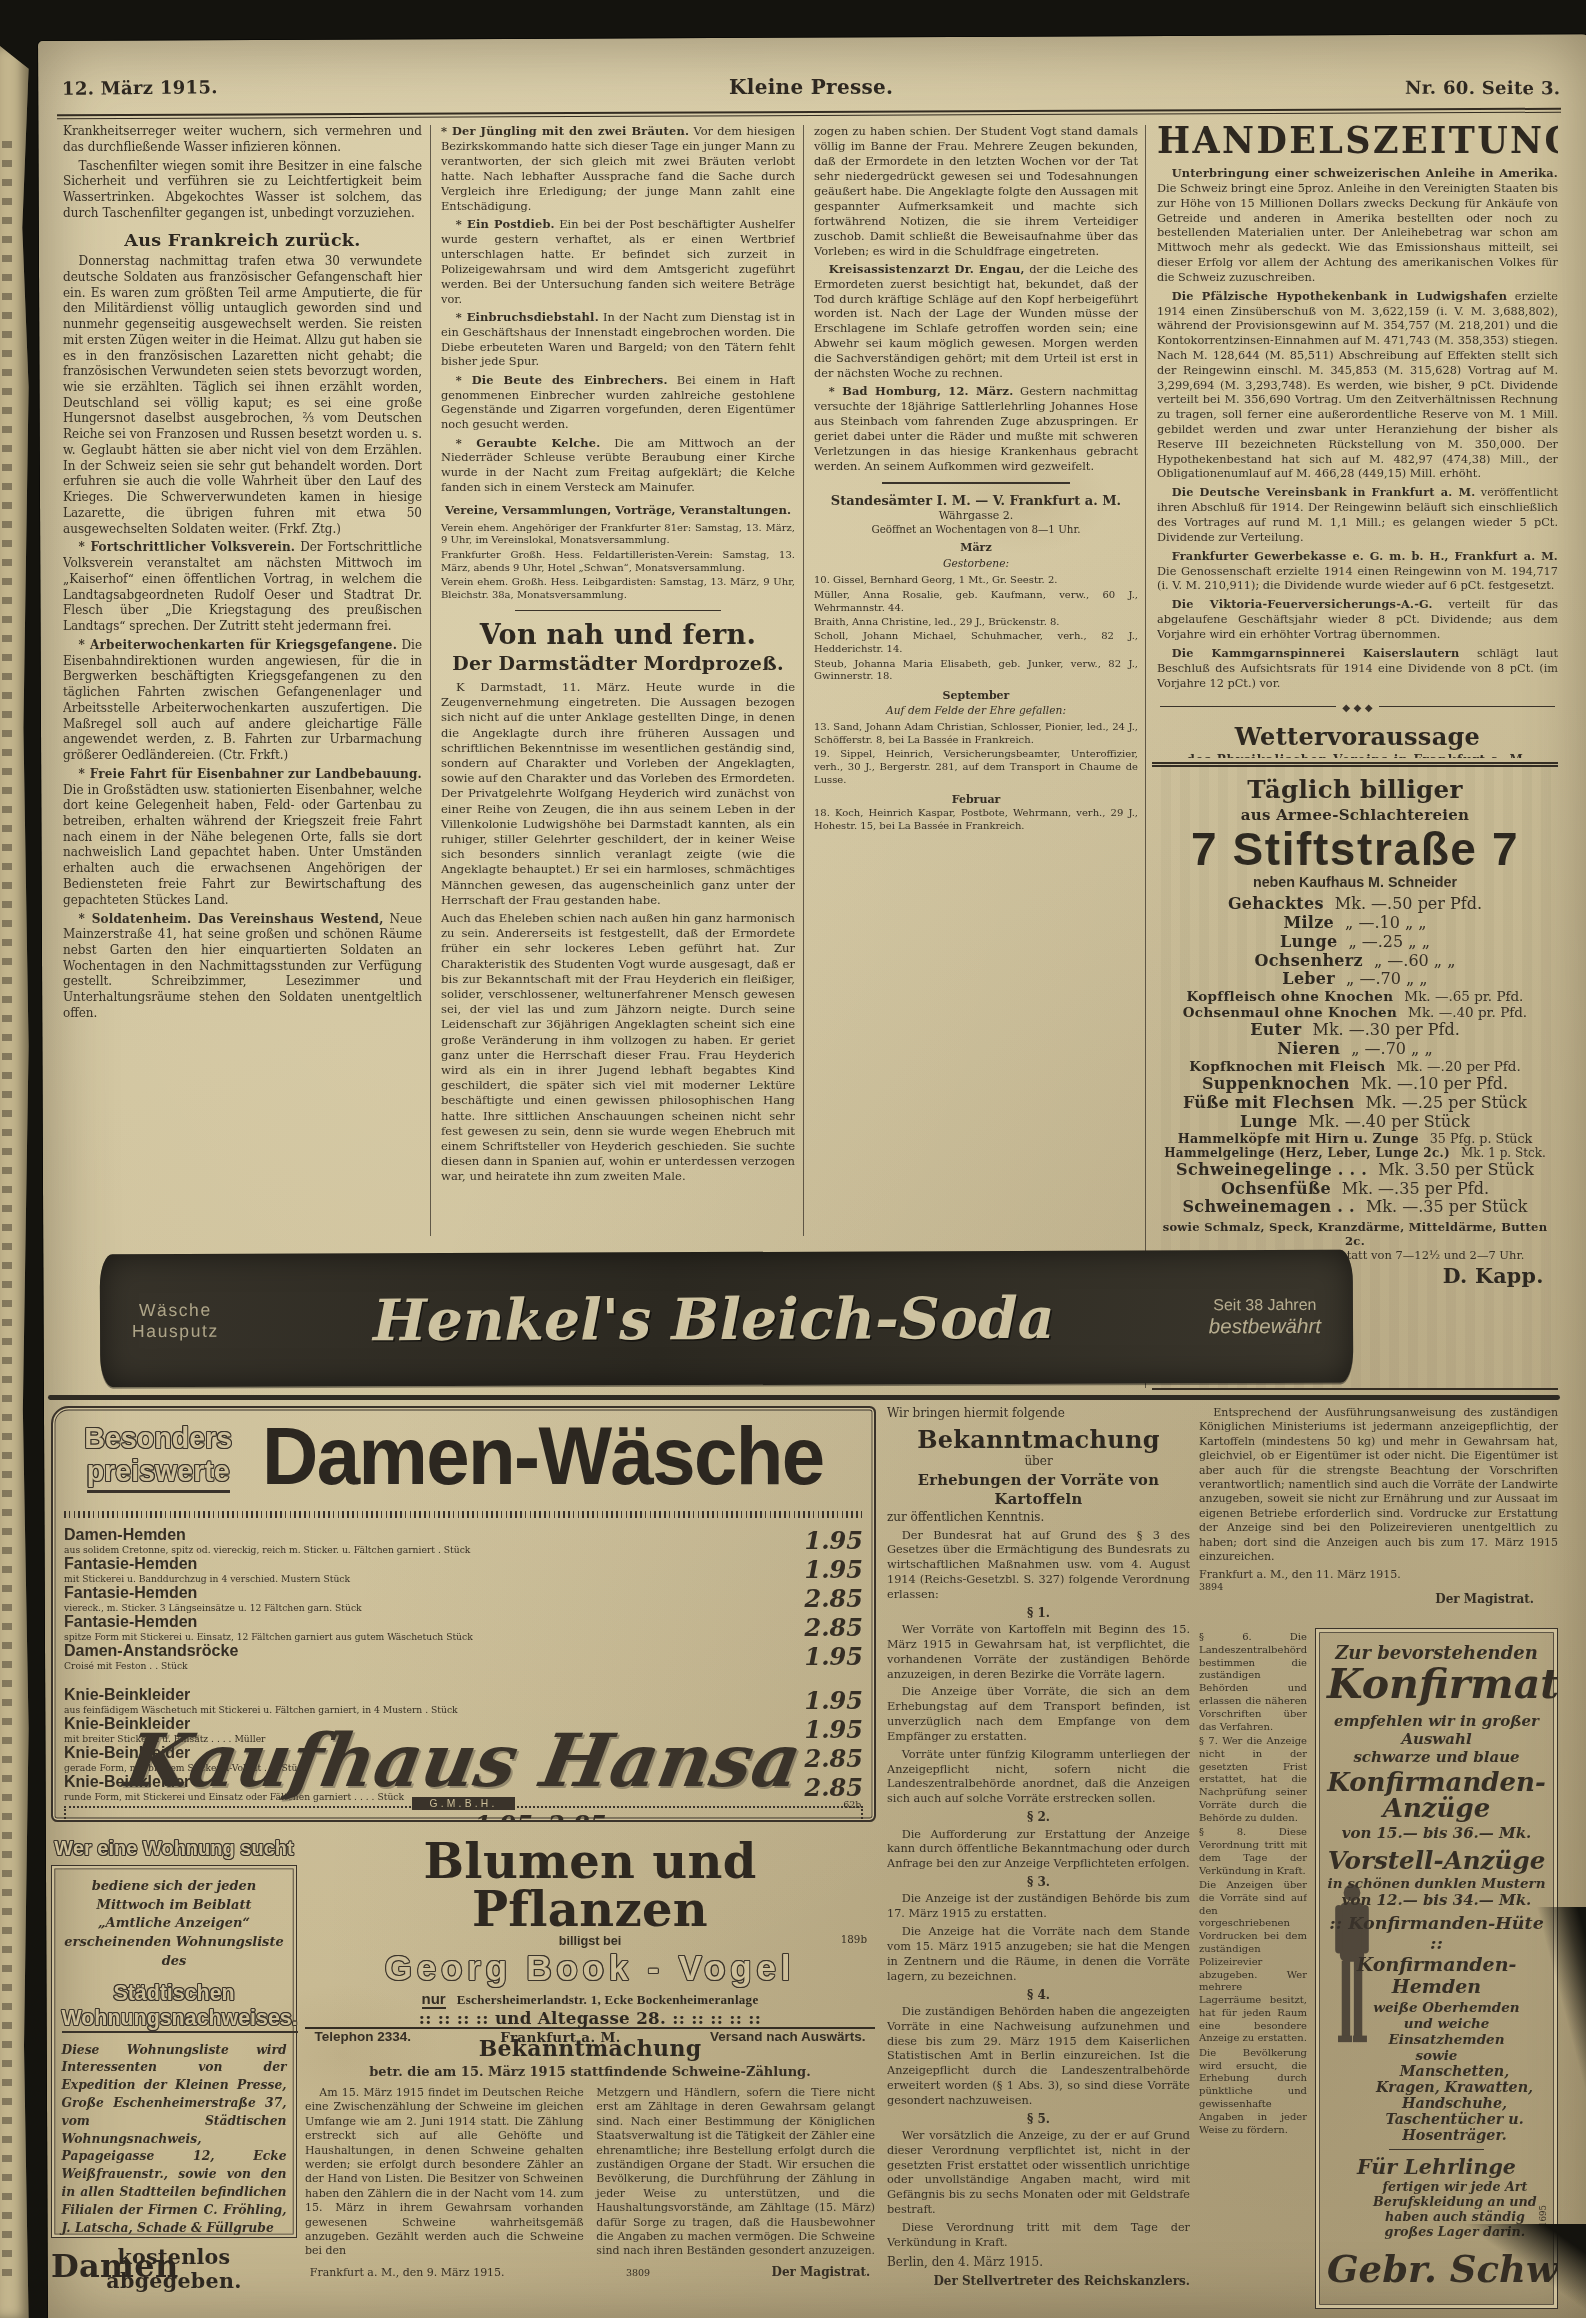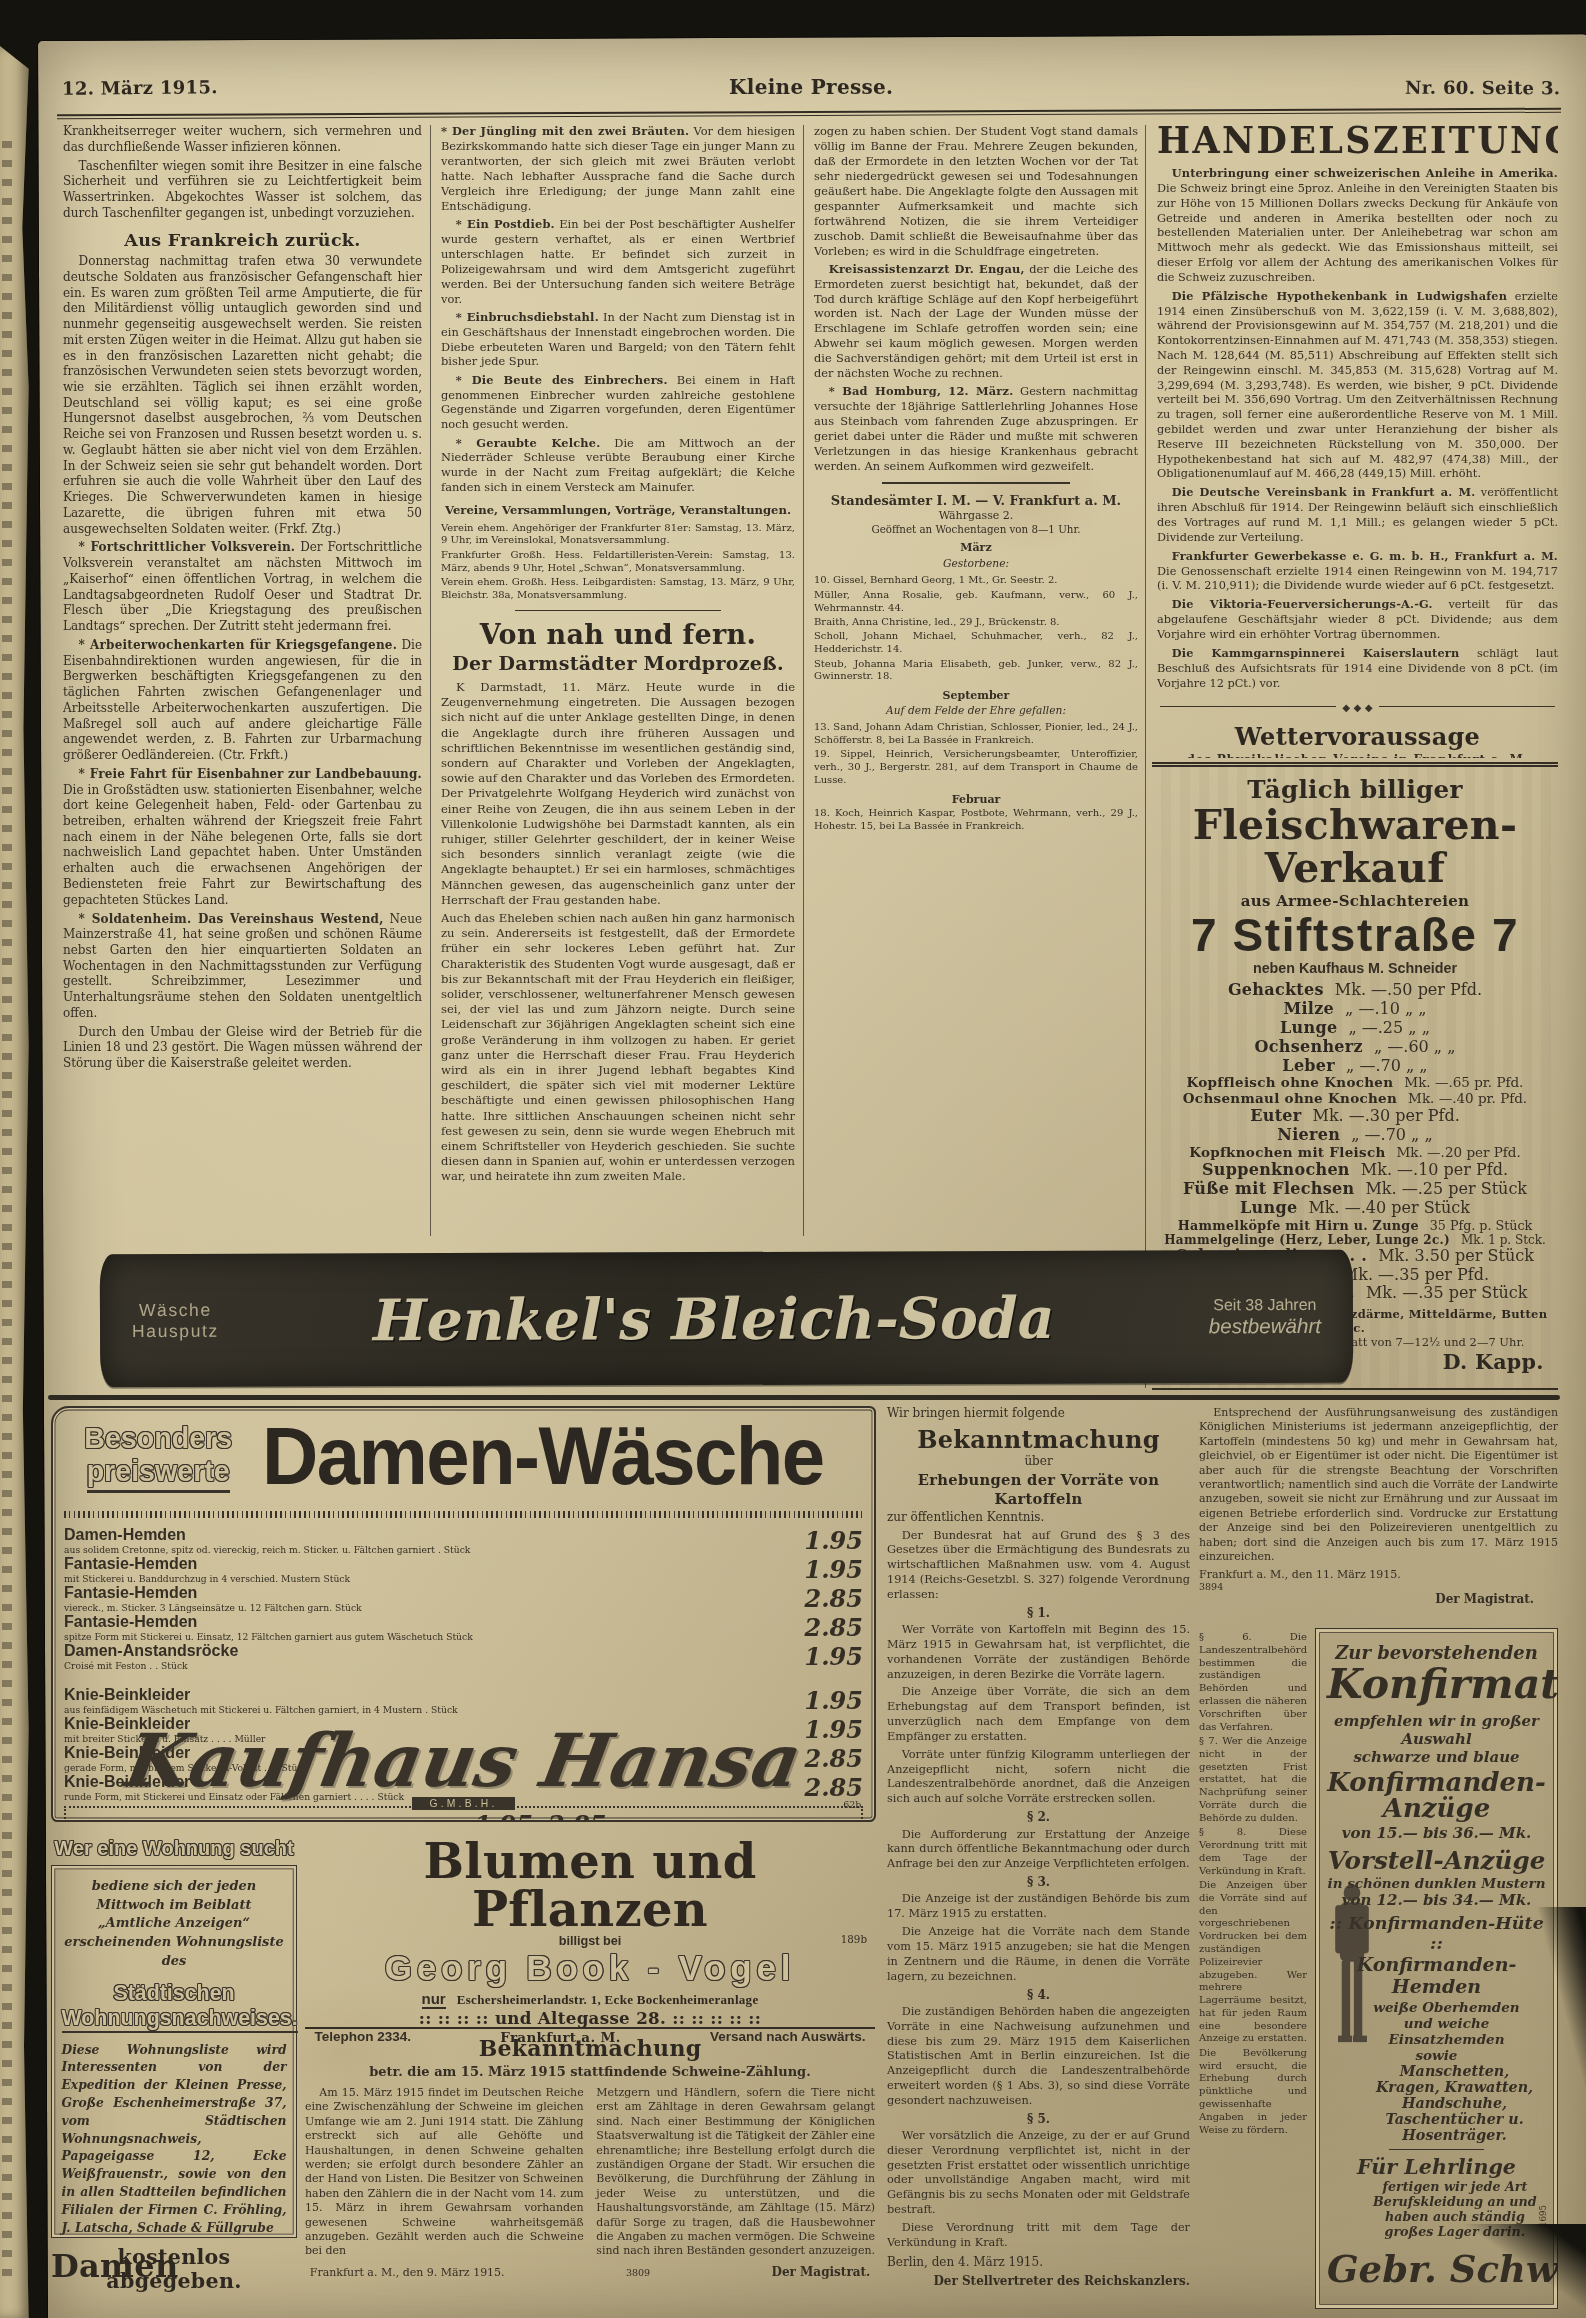--- a/index.html
+++ b/index.html
@@ -80,21 +80,20 @@
 
   <div class="abs" style="left:63px;top:124px;width:359px;height:1114px;overflow:hidden;">
     <p class="b">Krankheitserreger weiter wuchern, sich vermehren und das durchfließende Wasser infizieren können.</p>
     <p class="b ind">Taschenfilter wiegen somit ihre Besitzer in eine falsche Sicherheit und verführen sie zu Leichtfertigkeit beim Wassertrinken. Abgekochtes Wasser ist solchem, das durch Taschenfilter gegangen ist, unbedingt vorzuziehen.</p>
     <h3 class="frak sechead">Aus Frankreich zurück.</h3>
     <p class="b ind">Donnerstag nachmittag trafen etwa 30 verwundete deutsche Soldaten aus französischer Gefangenschaft hier ein. Es waren zum größten Teil arme Amputierte, die für den Militärdienst völlig untauglich geworden sind und nunmehr gegenseitig ausgewechselt werden. Sie reisten mit ersten Zügen weiter in die Heimat. Allzu gut haben sie es in den französischen Lazaretten nicht gehabt; die französischen Verwundeten seien stets bevorzugt worden, wie sie erzählten. Täglich sei ihnen erzählt worden, Deutschland sei völlig kaput; es sei eine große Hungersnot daselbst ausgebrochen, ⅔ vom Deutschen Reiche sei von Franzosen und Russen besetzt worden u. s. w. Geglaubt hätten sie aber nicht viel von dem Erzählen. In der Schweiz seien sie sehr gut behandelt worden. Dort erfuhren sie auch die volle Wahrheit über den Lauf des Krieges. Die Schwerverwundeten kamen in hiesige Lazarette, die übrigen fuhren mit etwa 50 ausgewechselten Soldaten weiter. (Frkf. Ztg.)</p>
     <p class="b ind"><span class="lead">* Fortschrittlicher Volksverein.</span> <span>Der Fortschrittliche Volksverein veranstaltet am nächsten Mittwoch im „Kaiserhof“ einen öffentlichen Vortrag, in welchem die Landtagsabgeordneten Rudolf Oeser und Stadtrat Dr. Flesch über „Die Kriegstagung des preußischen Landtags“ sprechen. Der Zutritt steht jedermann frei.</span></p>
     <p class="b ind"><span class="lead">* Arbeiterwochenkarten für Kriegsgefangene.</span> <span>Die Eisenbahndirektionen wurden angewiesen, für die in Bergwerken beschäftigten Kriegsgefangenen zu den täglichen Fahrten zwischen Gefangenenlager und Arbeitsstelle Arbeiterwochenkarten auszufertigen. Die Maßregel soll auch auf andere gleichartige Fälle angewendet werden, z. B. Fahrten zur Urbarmachung größerer Oedländereien. (Ctr. Frkft.)</span></p>
     <p class="b ind"><span class="lead">* Freie Fahrt für Eisenbahner zur Landbebauung.</span> <span>Die in Großstädten usw. stationierten Eisenbahner, welche dort keine Gelegenheit haben, Feld- oder Gartenbau zu betreiben, erhalten während der Kriegszeit freie Fahrt nach einem in der Nähe belegenen Orte, falls sie dort nachweislich Land gepachtet haben. Unter Umständen erhalten auch die erwachsenen Angehörigen der Bediensteten freie Fahrt zur Bewirtschaftung des gepachteten Stückes Land.</span></p>
     <p class="b ind"><span class="lead">* Soldatenheim. Das Vereinshaus Westend,</span> <span>Neue Mainzerstraße 41, hat seine großen und schönen Räume nebst Garten den hier einquartierten Soldaten an Wochentagen in den Nachmittagsstunden zur Verfügung gestellt. Schreibzimmer, Lesezimmer und Unterhaltungsräume stehen den Soldaten unentgeltlich offen.</span></p>
-    <p class="b ind">Durch den Umbau der Gleise wird der Betrieb für die Linien 18 und 23 gestört. Die Wagen müssen während der Störung über die Kaiserstraße geleitet werden.</p>
   </div>
 
   <div class="abs" style="left:441px;top:124px;width:354px;height:1114px;overflow:hidden;">
     <p class="b" style="font-size:11.4px;"><span class="lead">* Der Jüngling mit den zwei Bräuten.</span> <span>Vor dem hiesigen Bezirkskommando hatte sich dieser Tage ein junger Mann zu verantworten, der sich gleich mit zwei Bräuten verlobt hatte. Nach lebhafter Aussprache fand die Sache durch Vergleich ihre Erledigung; der junge Mann zahlt eine Entschädigung.</span></p>
     <p class="b ind" style="font-size:11.4px;"><span class="lead">* Ein Postdieb.</span> <span>Ein bei der Post beschäftigter Aushelfer wurde gestern verhaftet, als er einen Wertbrief unterschlagen hatte. Er befindet sich zurzeit in Polizeigewahrsam und wird dem Amtsgericht zugeführt werden. Bei der Untersuchung fanden sich weitere Beträge vor.</span></p>
     <p class="b ind" style="font-size:11.4px;"><span class="lead">* Einbruchsdiebstahl.</span> <span>In der Nacht zum Dienstag ist in ein Geschäftshaus der Innenstadt eingebrochen worden. Die Diebe erbeuteten Waren und Bargeld; von den Tätern fehlt bisher jede Spur.</span></p>
     <p class="b ind" style="font-size:11.4px;"><span class="lead">* Die Beute des Einbrechers.</span> <span>Bei einem in Haft genommenen Einbrecher wurden zahlreiche gestohlene Gegenstände und Zigarren vorgefunden, deren Eigentümer noch gesucht werden.</span></p>
     <p class="b ind" style="font-size:11.4px;"><span class="lead">* Geraubte Kelche.</span> <span>Die am Mittwoch an der Niederräder Schleuse verübte Beraubung einer Kirche wurde in der Nacht zum Freitag aufgeklärt; die Kelche fanden sich in einem Versteck am Mainufer.</span></p>
     <p class="b cent" style="font-weight:bold;font-size:11.6px;margin-top:8px;">Vereine, Versammlungen, Vorträge, Veranstaltungen.</p>
     <p class="smallent">Verein ehem. Angehöriger der Frankfurter 81er: Samstag, 13. März, 9 Uhr, im Vereinslokal, Monatsversammlung.</p>
@@ -141,21 +140,20 @@
     <div class="ornrule">
         <span style="font-size:10.3px;">◆ ◆ ◆</span>
       </div>
     <h3 class="frak cent" style="font-size:24px;margin:0;">Wettervoraussage</h3>
     <p class="b cent" style="font-weight:bold;margin:1.6px 0 0 0;font-size:12px;letter-spacing:0.8px;">des Physikalischen Vereins in Frankfurt a. M.</p>
 
   </div>
 
   <div class="abs meatbox" style="left:1152px;top:762px;width:406px;height:628px;padding:4.8px 6.3px;box-sizing:border-box;overflow:hidden;">
     <div class="frak cent" style="font-size:24.6px;margin-top:3.2px;">Täglich billiger</div>
-    <div class="frak cent" style="font-size:41px;line-height:1.05;">Fleischwaren-Verkauf</div>
     <div class="frak cent" style="font-size:15px;margin-top:1.6px;">aus Armee-Schlachtereien</div>
     <div class="sans cent" style="font-weight:bold;font-size:46px;letter-spacing:1.6px;line-height:1.1;color:#2e2920;">7 Stiftstraße 7</div>
     <div class="sans cent" style="font-weight:bold;font-size:14.3px;margin-bottom:4.8px;">neben Kaufhaus M. Schneider</div>
     <div class="meatrow">
         <span class="meatname frak">Gehacktes</span>
         <span>Mk. —.50 per Pfd.</span>
       </div>
     <div class="meatrow">
         <span class="meatname frak">Milze</span>
         <span>„  —.10  „  „</span>

